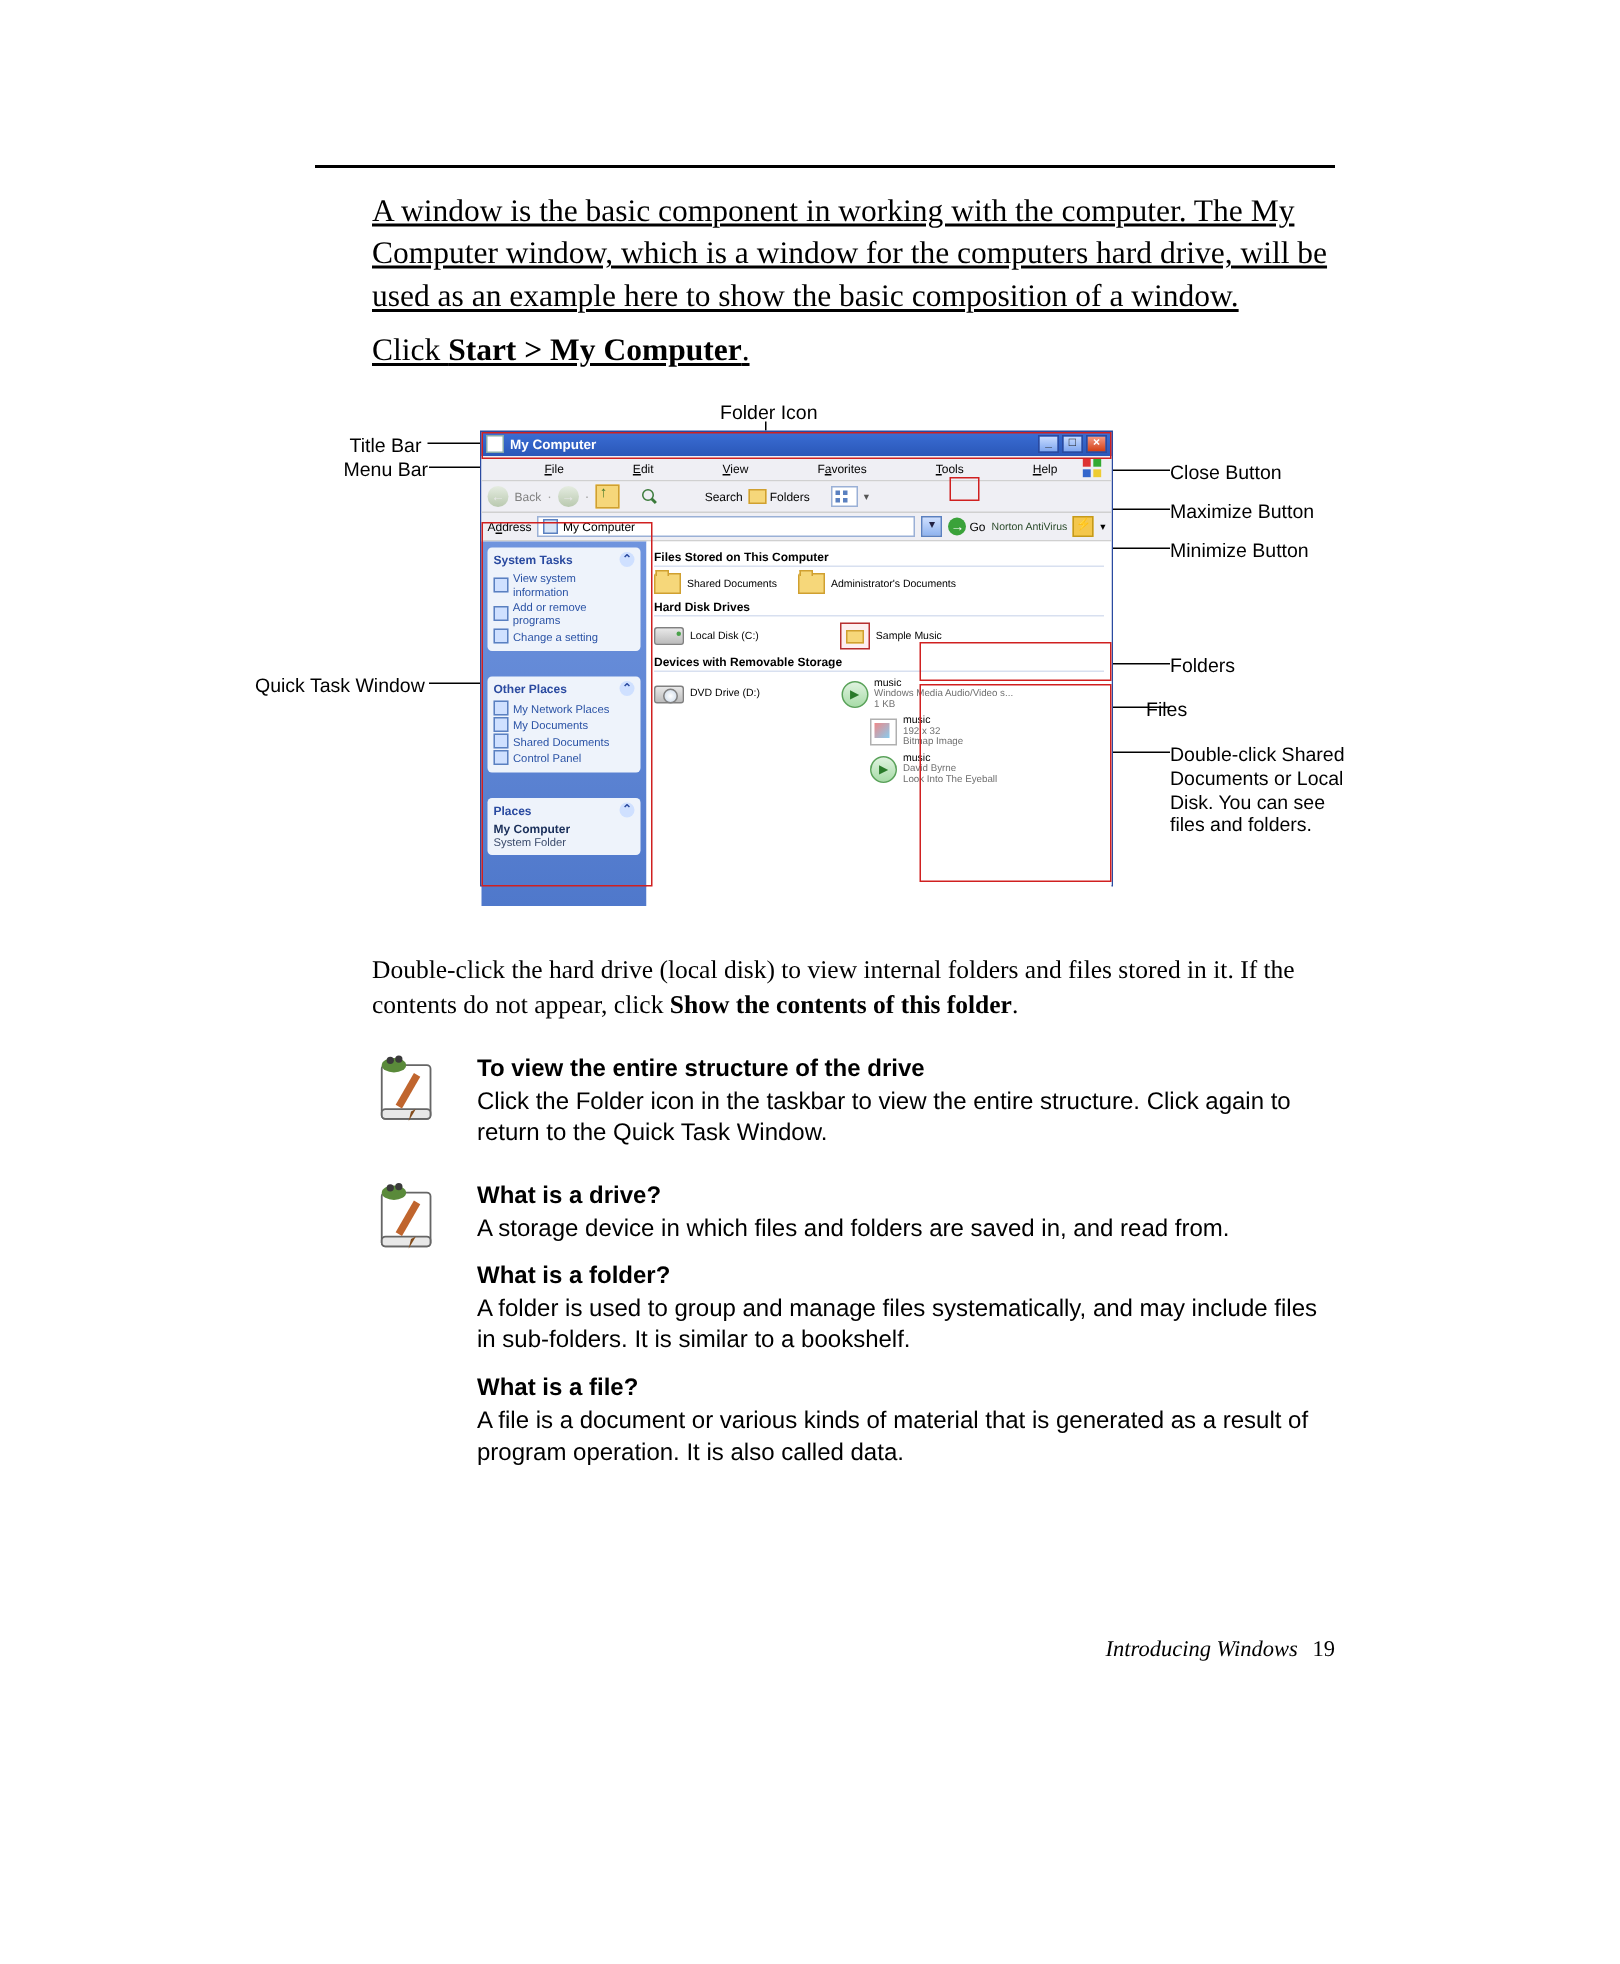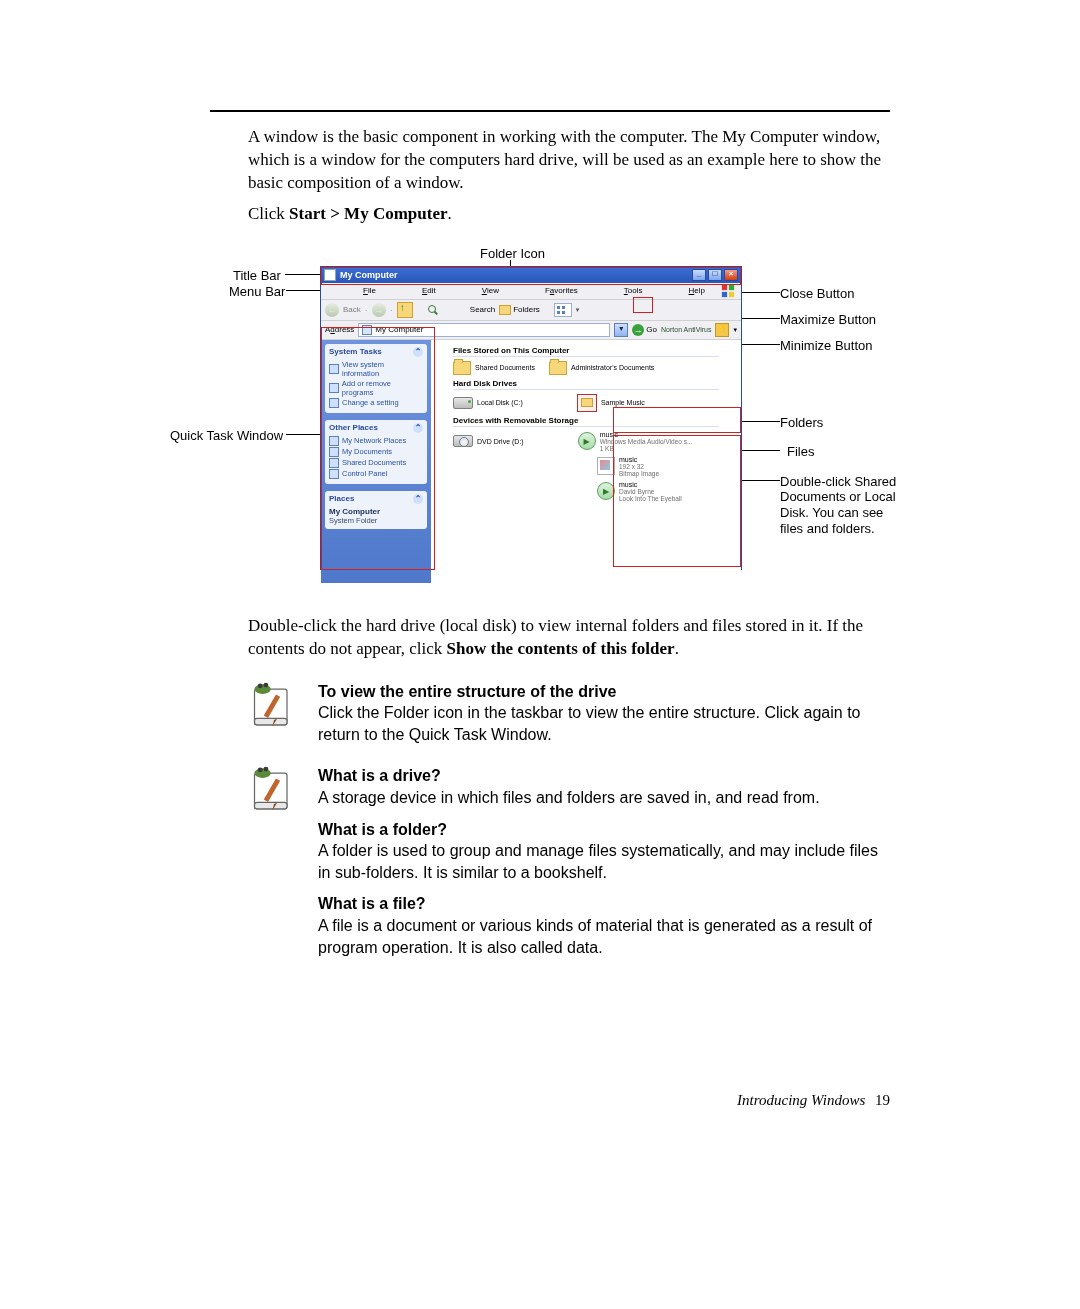--- a/index.html
+++ b/index.html
@@ -24,22 +24,23 @@
     font-family: Arial, sans-serif;
   }
   .rule {
     border: none;
     border-top: 2px solid #000;
     margin: 0 0 14px 0;
   }
   .body-block {
     margin-left: 38px;
     font-family: Georgia, "Times New Roman", serif;
-    font-size: 17px;
+    font-size: 21px;
     line-height: 1.35;
+    text-decoration: underline;
   }
   .body-block .click-line {
     margin-top: 8px;
   }
   .body-block .click-line .b { font-weight: 700; margin-top: 15px; }
   
   .diagram {
     position: relative;
     width: 740px;
     height: 345px;
@@ -146,40 +147,40 @@
   .addrfield .aico { width:8px; height:8px; background:#d7e5f7; border:1px solid #5a80c0; }
   .addrdrop { width:12px; height:12px; background:linear-gradient(#cfe0ff,#8fb3ef); border:1px solid #5a80c0; text-align:center; font-size:8px; color:#224; }
   .gobtn { display:flex; align-items:center; gap:2px; }
   .gobtn .gico { width:12px; height:12px; border-radius:50%; background:#3aa23a; color:#fff; text-align:center; font-size:9px; line-height:12px; }
   .norton { color:#2a4a2a; font-size:7px; }
   .nico { width:12px; height:12px; background:#f4c74c; border:1px solid #c59a1a; text-align:center; font-size:8px; color:#5a3a00; }
   .winbody { display:flex; height:243px; }
   .sidepanel {
     width:110px; background:linear-gradient(#6f94de,#4f78cb);
     padding:4px; box-sizing:border-box; color:#fff;
-    display:flex; flex-direction:column; gap:7px;
+    display:flex; flex-direction:column; gap:17px;
   }
   .sp-box {
     background:#eef3fb; color:#1a2f5a;
     border-radius:3px;
     padding:3px 4px 4px 4px;
   }
   .sp-head {
     display:flex; align-items:center; justify-content:space-between;
     font-size:8px; font-weight:700; color:#2a4aa0;
     margin-bottom:3px;
   }
   .sp-head .chev { width:10px; height:10px; border-radius:50%; background:#cfe0ff; color:#2a4aa0; text-align:center; font-size:8px; line-height:10px; }
   .sp-link { display:flex; align-items:center; gap:3px; font-size:7.5px; color:#2a52a5; margin:1px 0; }
   .sp-link .li { width:8px; height:8px; background:#cfe0ff; border:1px solid #5a80c0; }
   .sp-box.details .d-title { font-size:8px; font-weight:700; color:#1a2f5a; }
   .sp-box.details .d-sub { font-size:7.5px; color:#3a4a6a; }
   .content {
     flex:1; background:#fff; overflow:hidden;
-    padding:3px 22px;
+    padding:3px 5px;
   }
   .cat { font-size:8px; font-weight:700; margin:3px 0 1px 0; }
   .catline { height:1px; background:#d8e0f0; margin-bottom:4px; }
   .row-items { display:flex; gap:14px; flex-wrap:wrap; margin-bottom:4px; }
   .item { display:flex; align-items:center; gap:4px; font-size:7.5px; }
   .fico-big { width:16px; height:12px; background:#f6d77a; border:1px solid #d0a030; border-top-left-radius:2px; position:relative; }
   .fico-big::before { content:""; position:absolute; left:0; top:-3px; width:7px; height:3px; background:#f6d77a; border:1px solid #d0a030; border-bottom:none; }
   .hdd { width:18px; height:10px; background:linear-gradient(#e8e8e8,#bcbcbc); border:1px solid #808080; border-radius:2px; position:relative; }
   .hdd::after { content:""; position:absolute; right:1px; top:2px; width:3px; height:3px; background:#4aa24a; border-radius:50%; }
   .dvd { width:18px; height:10px; background:linear-gradient(#e8e8e8,#bcbcbc); border:1px solid #808080; border-radius:2px; position:relative; }
@@ -259,21 +260,21 @@
 
     <div class="diag-label right" style="left:610px; top:66px;">Maximize Button</div>
     <div class="diag-line" style="left:570px; top:72px; width:40px;"></div>
 
     <div class="diag-label right" style="left:610px; top:92px;">Minimize Button</div>
     <div class="diag-line" style="left:570px; top:98px; width:40px;"></div>
 
     <div class="diag-label right" style="left:610px; top:169px;">Folders</div>
     <div class="diag-line" style="left:570px; top:175px; width:40px;"></div>
 
-    <div class="diag-label right" style="left:617px; top:198px;text-align:center;">Files</div>
+    <div class="diag-label right" style="left:594px; top:198px;text-align:center;">Files</div>
     <div class="diag-line" style="left:570px; top:204px; width:40px;"></div>
 
     <div class="diag-label right wide" style="left:610px; top:228px;">Double-click Shared Documents or Local Disk. You can see files and folders.</div>
     <div class="diag-line" style="left:570px; top:234px; width:40px;"></div>
 
     <div class="xpwin">
       <div class="titlebar">
         <span class="tb-icon"></span>
         <span>My Computer</span>
         <span class="tb-spacer"></span>

